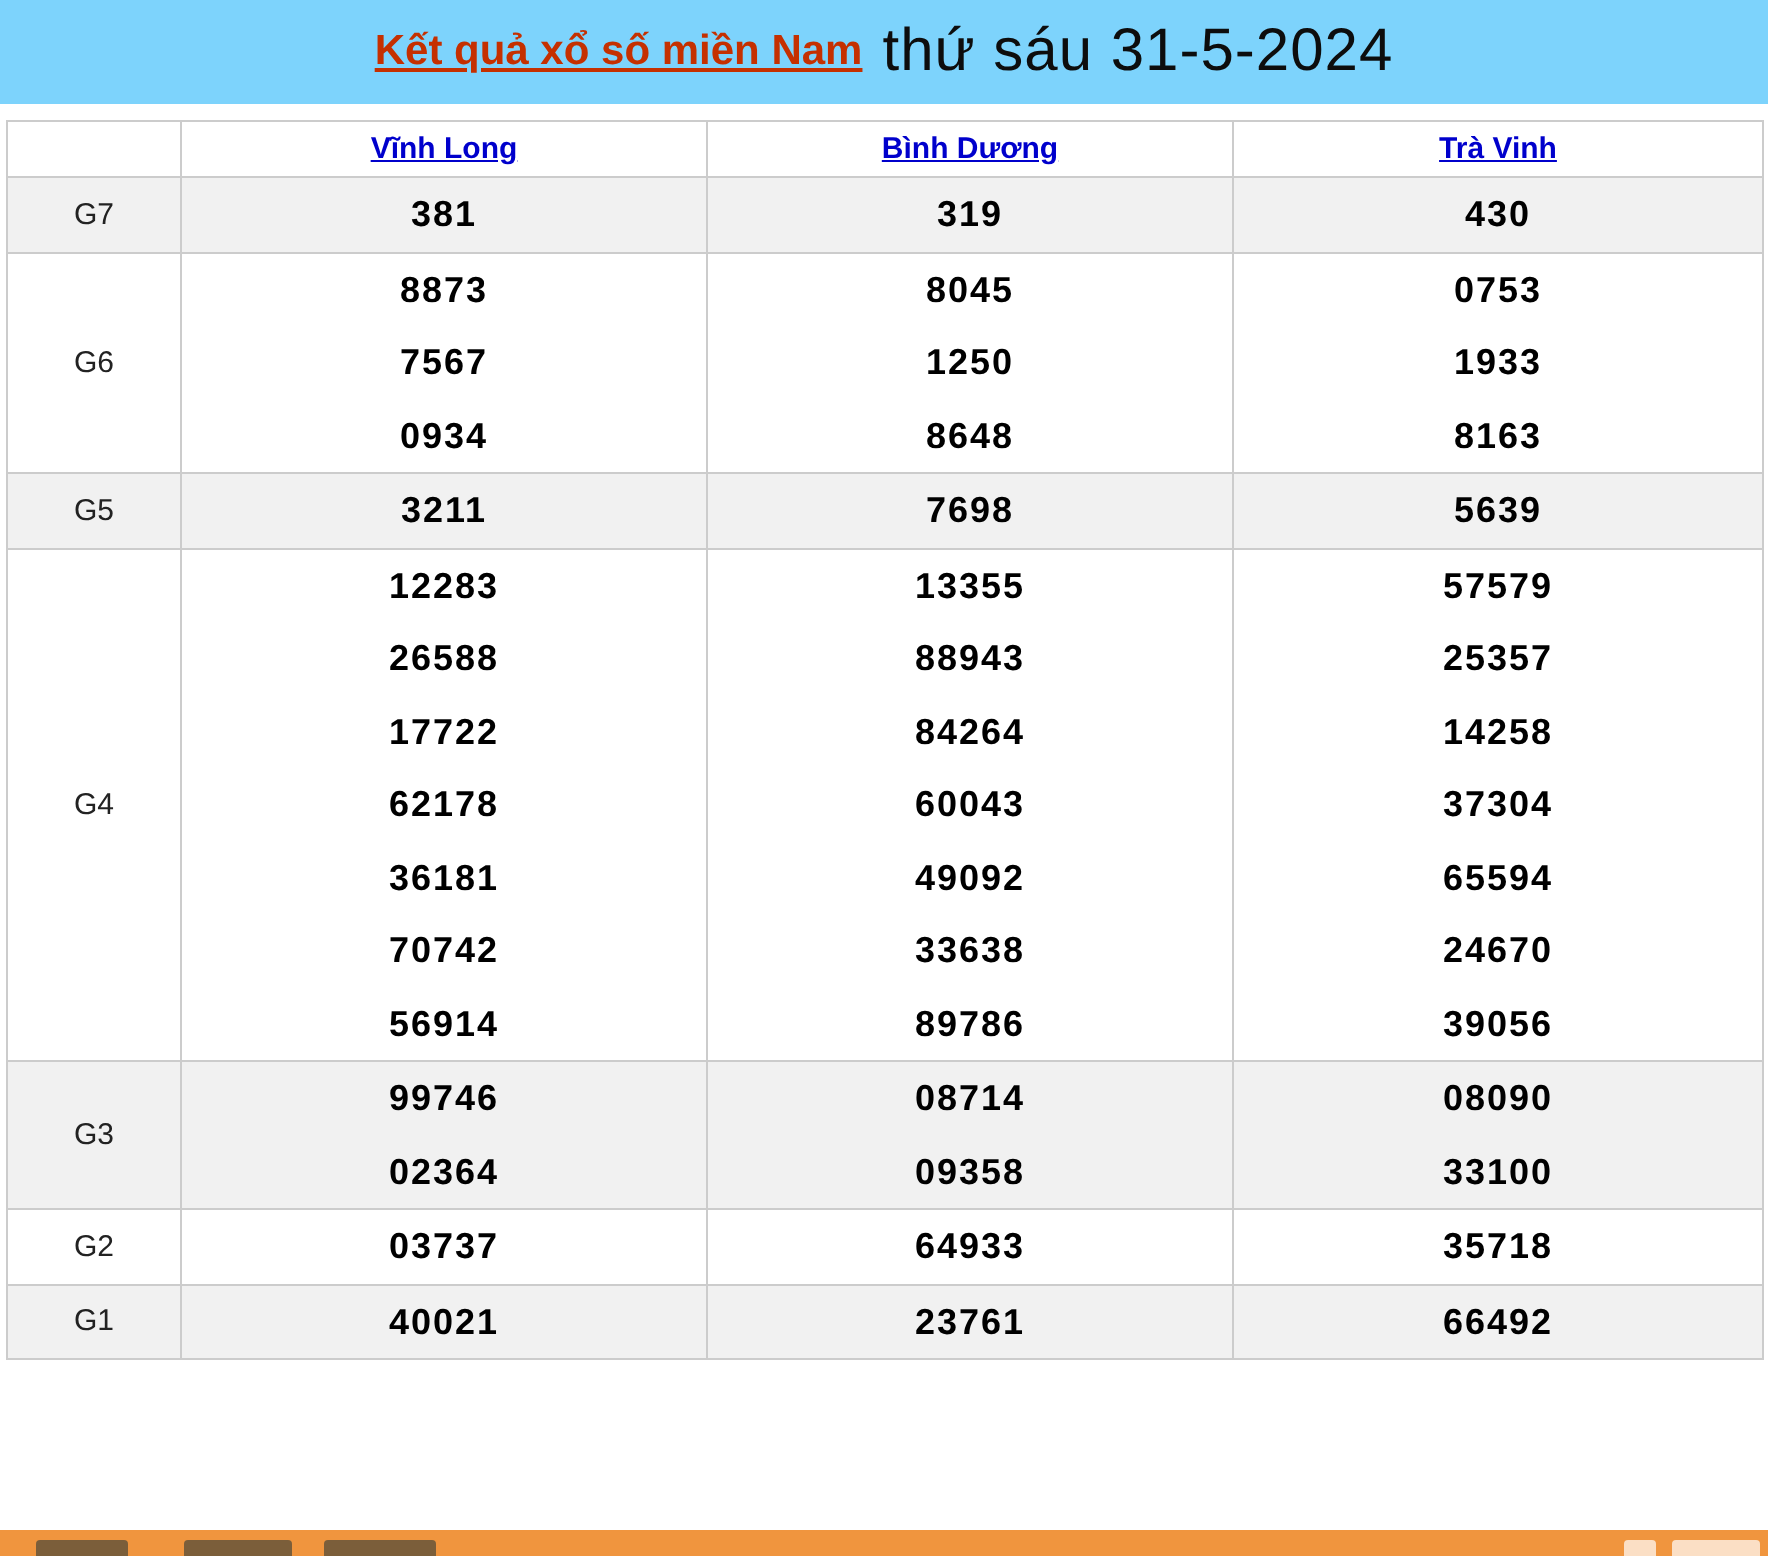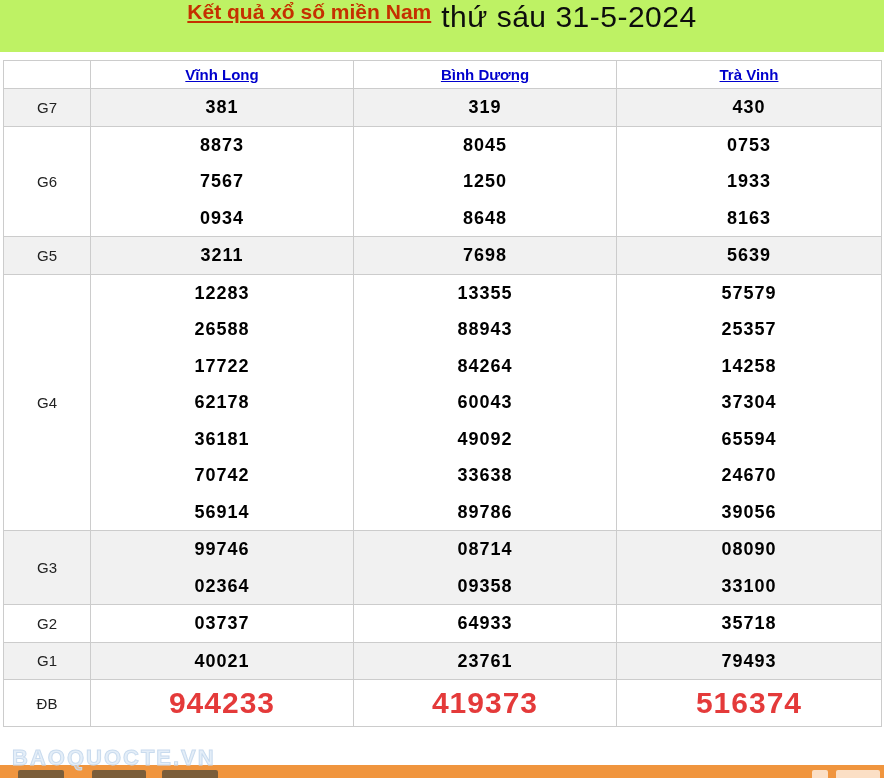--- a/index.html
+++ b/index.html
@@ -1,20 +1,20 @@
 <!DOCTYPE html>
 <html><head>
 <meta charset="utf-8">
 <style>
   html,body{margin:0;padding:0;background:#fff;font-family:"Liberation Sans",sans-serif;}
   .page{position:relative;width:884px;height:778px;overflow:hidden;background:#fff;}
 
   
-  .title-bar{position:absolute;top:0;left:0;width:884px;height:52px;background:#bef264;
-    display:flex;align-items:flex-start;justify-content:center;gap:10px;}
+  .title-bar{position:absolute;top:0;left:0;width:884px;height:52px;background:#7dd3fc;
+    display:flex;align-items:center;justify-content:center;gap:10px;}
   .title-link{color:#C53000;font-weight:bold;font-size:21px;text-decoration:underline;cursor:pointer;}
   .title-rest{color:#0d0d0d;font-weight:normal;font-size:30px;letter-spacing:0.5px;}
 
   
   table.results{position:absolute;top:60px;left:3px;width:878px;border-collapse:collapse;table-layout:fixed;}
   table.results th,table.results td{border:1px solid #ccc;padding:0;}
   thead th{height:27px;background:#fff;font-size:15px;text-align:center;}
   thead a{color:#0000CC;font-weight:bold;text-decoration:underline;cursor:pointer;}
   td.label{font-size:15px;color:#222;text-align:center;font-weight:normal;}
   td.cell{text-align:center;vertical-align:middle;}
@@ -165,39 +165,26 @@
         </tr>
         <tr class="alt">
           <td class="label">G1</td>
           <td class="cell">
             <div class="num">40021</div>
           </td>
           <td class="cell">
             <div class="num">23761</div>
           </td>
           <td class="cell">
-            <div class="num">79493</div>
-          </td>
-        </tr>
-        <tr class="hl">
-          <td class="label">ĐB</td>
-          <td class="cell">
-            <div class="num">944233</div>
-          </td>
-          <td class="cell">
-            <div class="num">419373</div>
-          </td>
-          <td class="cell">
-            <div class="num">516374</div>
+            <div class="num">66492</div>
           </td>
         </tr>
       </tbody>
   </table>
 
-  <div class="watermark">BAOQUOCTE.VN</div>
 
   <div class="footer-bar">
     <span class="glyph" style="left:18px;width:46px;"></span>
     <span class="glyph" style="left:92px;width:54px;"></span>
     <span class="glyph" style="left:162px;width:56px;"></span>
     <span class="glyph light" style="left:812px;width:16px;"></span>
     <span class="glyph light" style="left:836px;width:44px;"></span>
   </div>
 
 </div>

